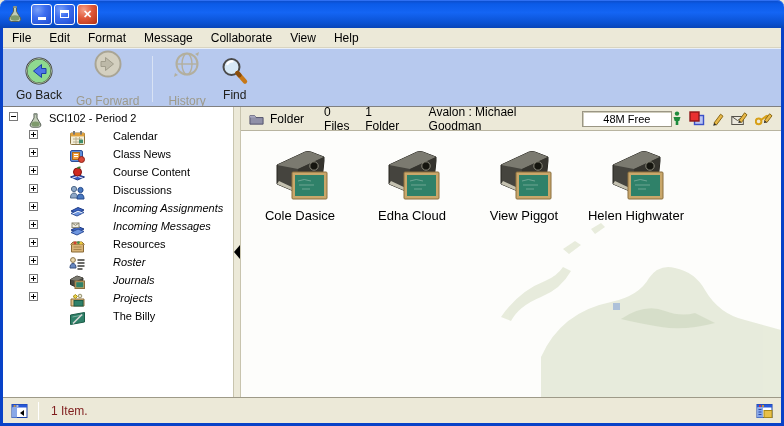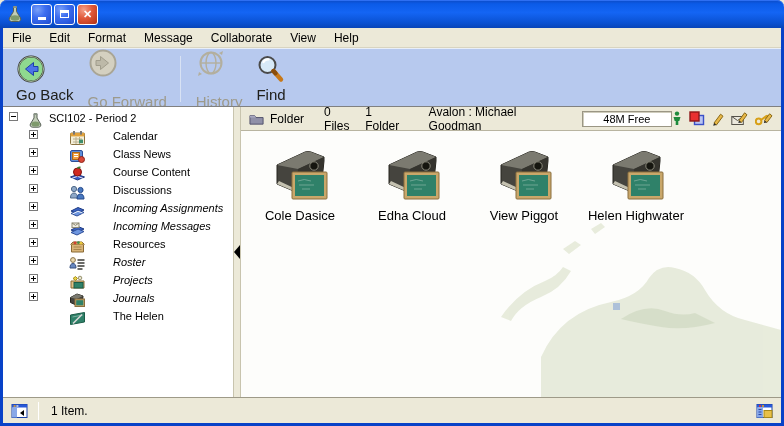--- a/index.html
+++ b/index.html
@@ -27,22 +27,22 @@
     background:#ECE9D8; }
 
   
   .menubar { height:20px; flex:0 0 20px; display:flex; align-items:flex-end; background:#ECE9D8;
     font-size:12px; color:#000; border-bottom:1px solid #D8D4C0; }
   .menu-item { padding:2px 9px; cursor:default; }
 
   
   .toolbar { height:58px; flex:0 0 58px; background:#B7C9EE; display:flex; align-items:center;
     padding:2px 4px 0 6px; border-top:1px solid #E8EEF8; }
-  .tbtn { display:flex; flex-direction:column; justify-content:center;
-    padding:2px 7px; font-size:15px; color:#20201C; }
+  .tbtn { display:flex; flex-direction:column; align-items:center; justify-content:center;
+    padding:2px 7px; font-size:12px; color:#20201C; }
   .tbtn .ticon28 { width:30px; height:30px; margin-bottom:2px; }
   .tbtn.disabled { color:#9D9A8B;gap:13px; }
   .tool-sep { width:1px; height:46px; background:#93A6CC; border-right:1px solid #D8E2F4; margin:0 8px 0 6px; }
 
   
   .main { flex:1; display:flex; min-height:0; border-top:1px solid #808080; }
   .tree-panel { width:230px; flex:0 0 230px; background:#fff; padding:5px 0 0 6px; overflow:hidden; }
   .tree-row { display:flex; align-items:flex-start; height:18px; font-size:11px; color:#000; white-space:nowrap; }
   .tree-row.child { padding-left:20px;gap:22px; }
   .tree-row.italic .tlabel { font-style:italic; }
@@ -69,21 +69,21 @@
   .ch-icons svg { display:block; }
 
   .content-body { flex:1; position:relative; overflow:hidden; }
   .watermark { position:absolute; right:0; bottom:0; pointer-events:none; }
   .journal-row { position:relative; z-index:1; display:flex; padding:16px 0 0 3px;align-items:center; }
   .journal { width:112px; display:flex; flex-direction:column; align-items:center; }
   .jlabel { font-size:13px; color:#000; margin-top:5px; white-space:nowrap; }
 
   
   .statusbar { height:26px; flex:0 0 26px; background:#ECE9D8; border-top:1px solid #9E9A88;
-    display:flex; align-items:center; font-size:12px; color:#000000; padding:0 8px; }
+    display:flex; align-items:center; font-size:12px; color:#7f1d1d; padding:0 8px; }
   .sb-sep { width:1px; height:18px; background:#B8B4A0; border-right:1px solid #fff; margin:0 12px 0 10px; }
   .sb-right { margin-left:auto; }
 </style>
 </head>
 <body>
 
 <svg width="0" height="0" style="position:absolute">
   <defs>
     <g id="journal-book">
       <path d="M8 18 L36 5 Q39 4 42 5 L55 10 L55 14 L53 33 L27 45 L8 37 Z" fill="#45443E" stroke="#26251F" stroke-width="1"></path>
@@ -294,51 +294,51 @@
             <path d="M8.5 4 h7 M8.5 7 h7 M8.5 10 h7 M8.5 13 h5" stroke="#3A3A36" stroke-width="1.6"></path>
           </svg>
           <span class="tlabel">Roster</span>
         </div>
 
         <div class="tree-row child italic">
           <svg class="expander" viewBox="0 0 9 9">
               <use href="#plusbox"></use>
             </svg>
           <svg class="ticon" viewBox="0 0 17 16">
+            <path d="M1.5 5.5 L8 2 l6 2 -0.5 6 L7 13 l-5.5 -2.5 Z" fill="#45443E" stroke="#26251F"></path>
+            <path d="M1.5 5.5 L8 2 l6 2 -6.5 3 Z" fill="#7B7A70"></path>
+            <rect x="6" y="7" width="9.5" height="7.5" fill="#C9A76A" stroke="#8A6F3E"></rect>
+            <rect x="7.2" y="8.2" width="7.1" height="5.1" fill="#2F8169"></rect>
+          </svg>
+          <span class="tlabel">Journals</span>
+        </div>
+
+        <div class="tree-row child italic">
+          <svg class="expander" viewBox="0 0 9 9">
+              <use href="#plusbox"></use>
+            </svg>
+          <svg class="ticon" viewBox="0 0 17 16">
             <path d="M2 7 h13 v7 h-13 Z" fill="#E0C088" stroke="#8A6A34"></path>
             <rect x="5" y="8.5" width="9" height="5.5" fill="#2F8169" stroke="#1C5C48"></rect>
             <path d="M4 4.5 l2.5 -2 2 2 -2 2 Z" fill="#E8D048" stroke="#A89018"></path>
             <circle cx="11" cy="4" r="1.8" fill="#E8E4D0" stroke="#989470"></circle>
           </svg>
           <span class="tlabel">Projects</span>
         </div>
 
-        <div class="tree-row child italic">
-          <svg class="expander" viewBox="0 0 9 9">
-              <use href="#plusbox"></use>
-            </svg>
-          <svg class="ticon" viewBox="0 0 17 16">
-            <path d="M1.5 5.5 L8 2 l6 2 -0.5 6 L7 13 l-5.5 -2.5 Z" fill="#45443E" stroke="#26251F"></path>
-            <path d="M1.5 5.5 L8 2 l6 2 -6.5 3 Z" fill="#7B7A70"></path>
-            <rect x="6" y="7" width="9.5" height="7.5" fill="#C9A76A" stroke="#8A6F3E"></rect>
-            <rect x="7.2" y="8.2" width="7.1" height="5.1" fill="#2F8169"></rect>
-          </svg>
-          <span class="tlabel">Journals</span>
-        </div>
-
         <div class="tree-row child">
           <svg class="expander hidden" viewBox="0 0 9 9">
               <use href="#plusbox"></use>
             </svg>
           <svg class="ticon" viewBox="0 0 17 16">
             <path d="M1.5 5 L15.5 2.5 V12 L1.5 14.5 Z" fill="#2F8169" stroke="#1C5C48"></path>
             <path d="M3.5 7 L13.5 5" stroke="#7FB2A0" stroke-width="1"></path>
             <path d="M4 13.5 L13 4.5" stroke="#D8D8D8" stroke-width="1.6"></path>
           </svg>
-          <span class="tlabel">The Helen</span>
+          <span class="tlabel">The Billy</span>
         </div>
       </div>
 
       <div class="splitter">
         <div class="split-arrow"></div>
       </div>
 
       <div class="content">
         <div class="content-header">
           <svg class="ch-foldericon" viewBox="0 0 16 13">

